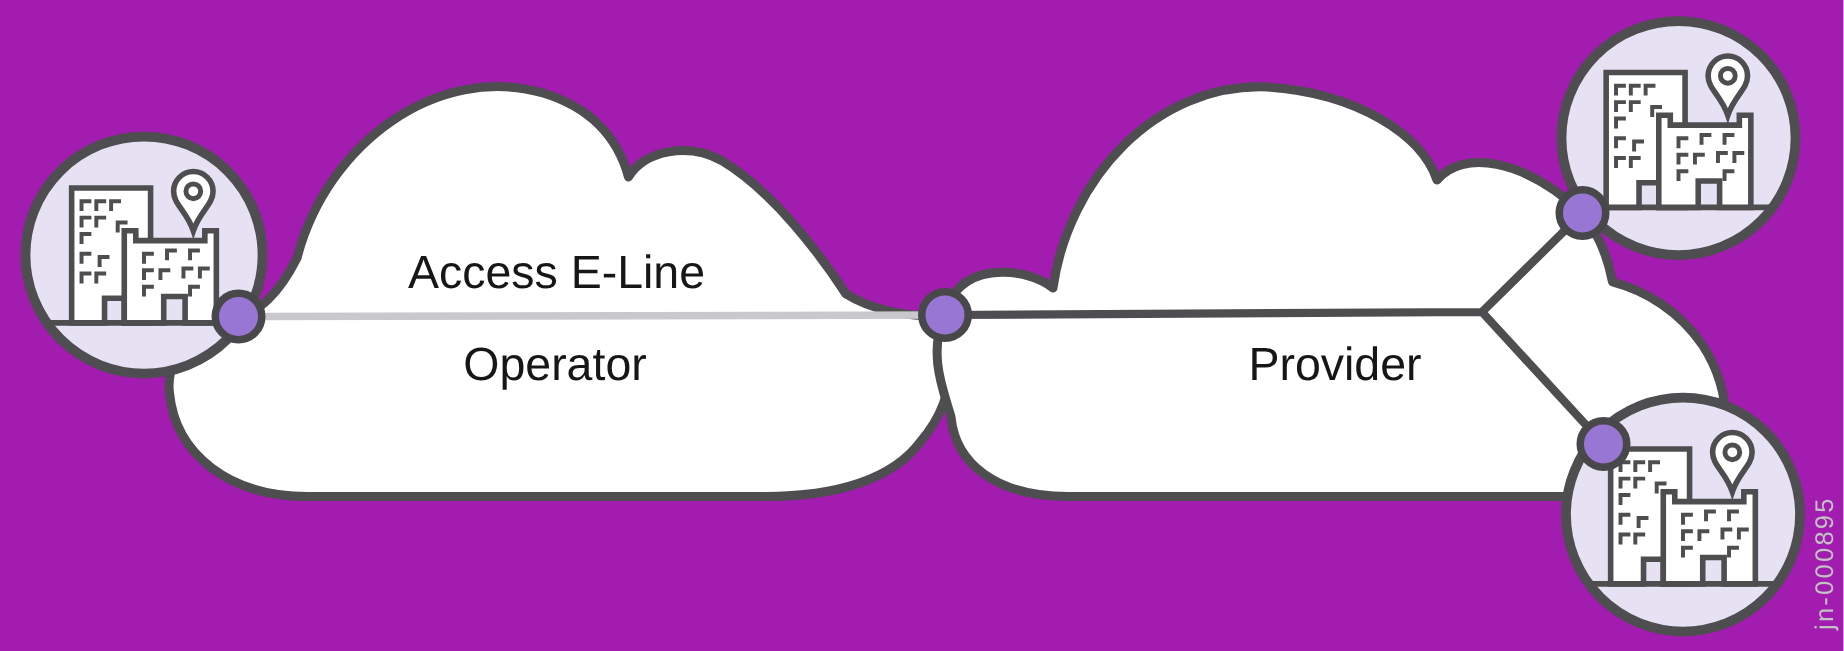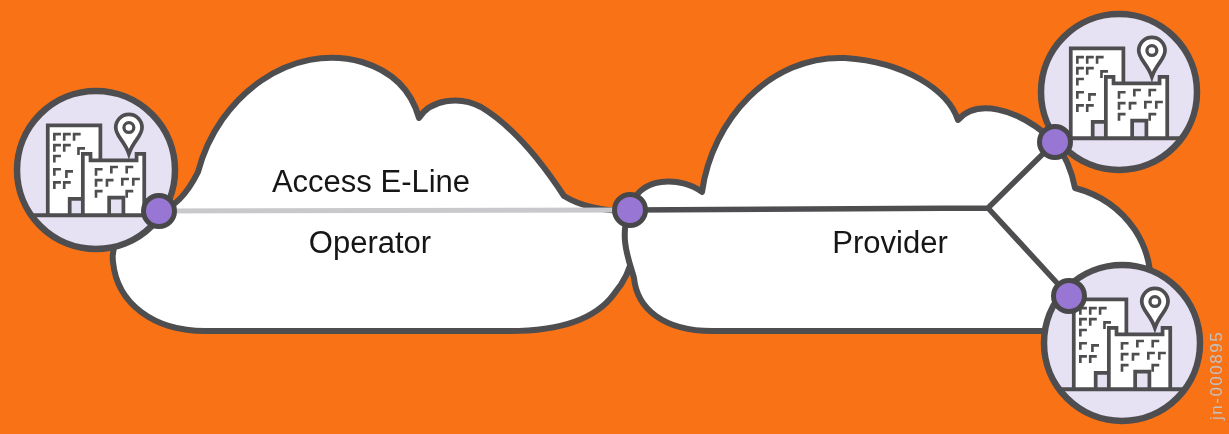--- a/index.html
+++ b/index.html
@@ -1,21 +1,21 @@
 <!DOCTYPE html>
 <html><head>
 <meta charset="utf-8">
 <style>
   html, body { margin: 0; padding: 0; background: #ffffff; }
   .diagram-wrap {
     position: relative;
     width: 1229px;
     height: 434px;
     font-family: "Liberation Sans", sans-serif;
-    background: #f97316;
+    background: #a21caf;
     overflow: hidden;
   }
   svg { display: block; }
   .cloud {
     fill: #ffffff;
     stroke: #4e4e50;
     stroke-width: 6;
     stroke-linejoin: round;
   }
   .site-circle {

